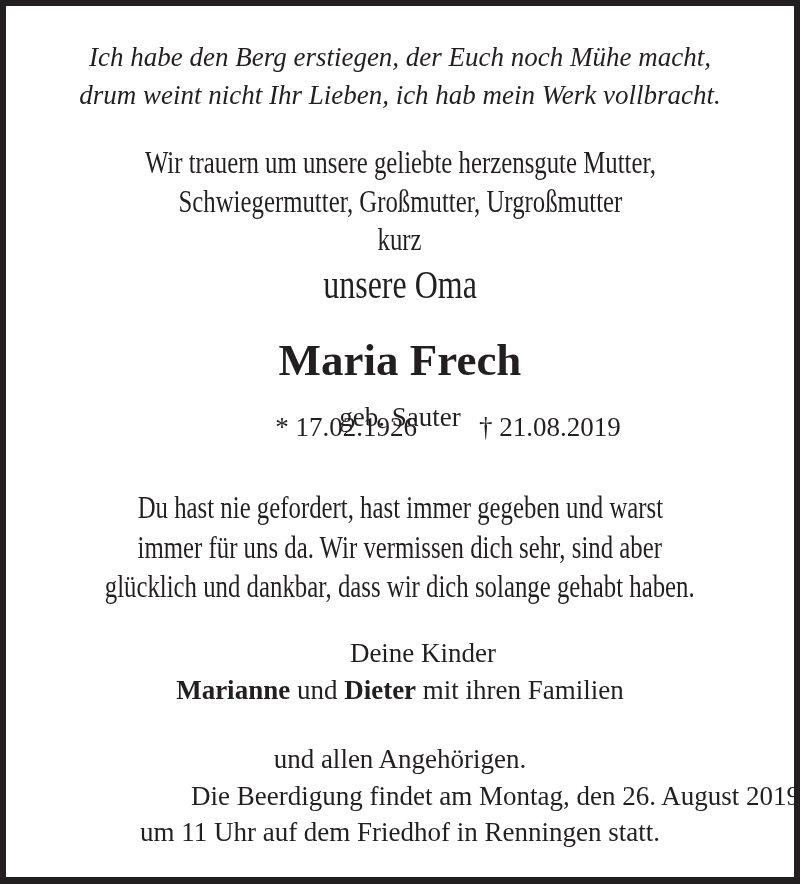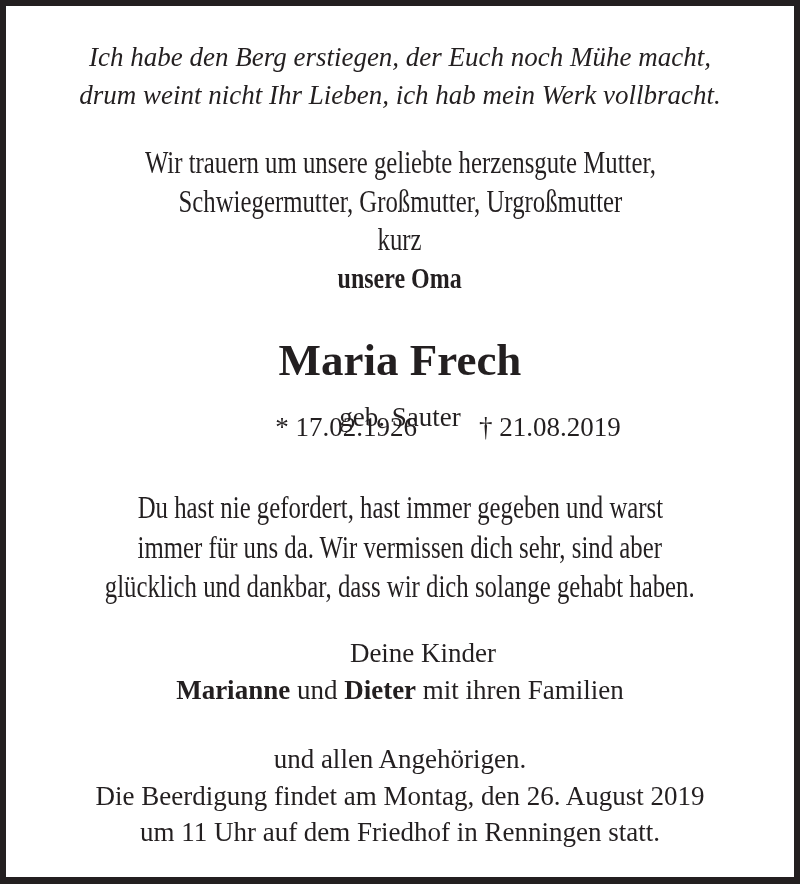--- a/index.html
+++ b/index.html
@@ -15,21 +15,21 @@
     position: absolute; left: 0; width: 800px;
     text-align: center; white-space: nowrap;
     font-family: "Liberation Serif", "DejaVu Serif", serif;
     color: #231f20;
   }
   .line span.inner { display: inline-block; }
   .italic { font-style: italic; font-size: 27px; }
   .normal { font-size: 27px; }
   .cond { font-size: 31px; }
   .cond span.inner { transform: scaleX(0.8); transform-origin: center; }
-  .cond-bold { font-size: 30px; font-weight: bold; }
+  .cond-bold { font-size: 40px; font-weight: normal; }
   .cond-bold span.inner { transform: scaleX(0.8); transform-origin: center; }
   .name { font-size: 45px; font-weight: bold; }
   .b { font-weight: bold; }
   .dates .gap { display: inline-block; width: 62px; }
 </style>
 </head>
 <body>
 
 <div class="frame"></div>
 
@@ -61,15 +61,15 @@
   <div class="line normal" style="top:675px;">
     <span class="inner">
       <span class="b">Marianne</span>
       <span>und</span>
       <span class="b">Dieter</span>
       <span>mit ihren Familien</span>
     </span>
   </div>
   <div class="line normal" style="top:712px;margin-top:32px;"><span class="inner">und allen Angehörigen.</span></div>
 
-  <div class="line normal" style="top:781px;"><span class="inner">Die Beerdigung findet am Montag, den 26. August 2019</span></div>
+  <div class="line normal" style="top:781px;text-align:right;"><span class="inner">Die Beerdigung findet am Montag, den 26. August 2019</span></div>
   <div class="line normal" style="top:817px;"><span class="inner">um 11 Uhr auf dem Friedhof in Renningen statt.</span></div>
 </div>
 
 </body></html>

